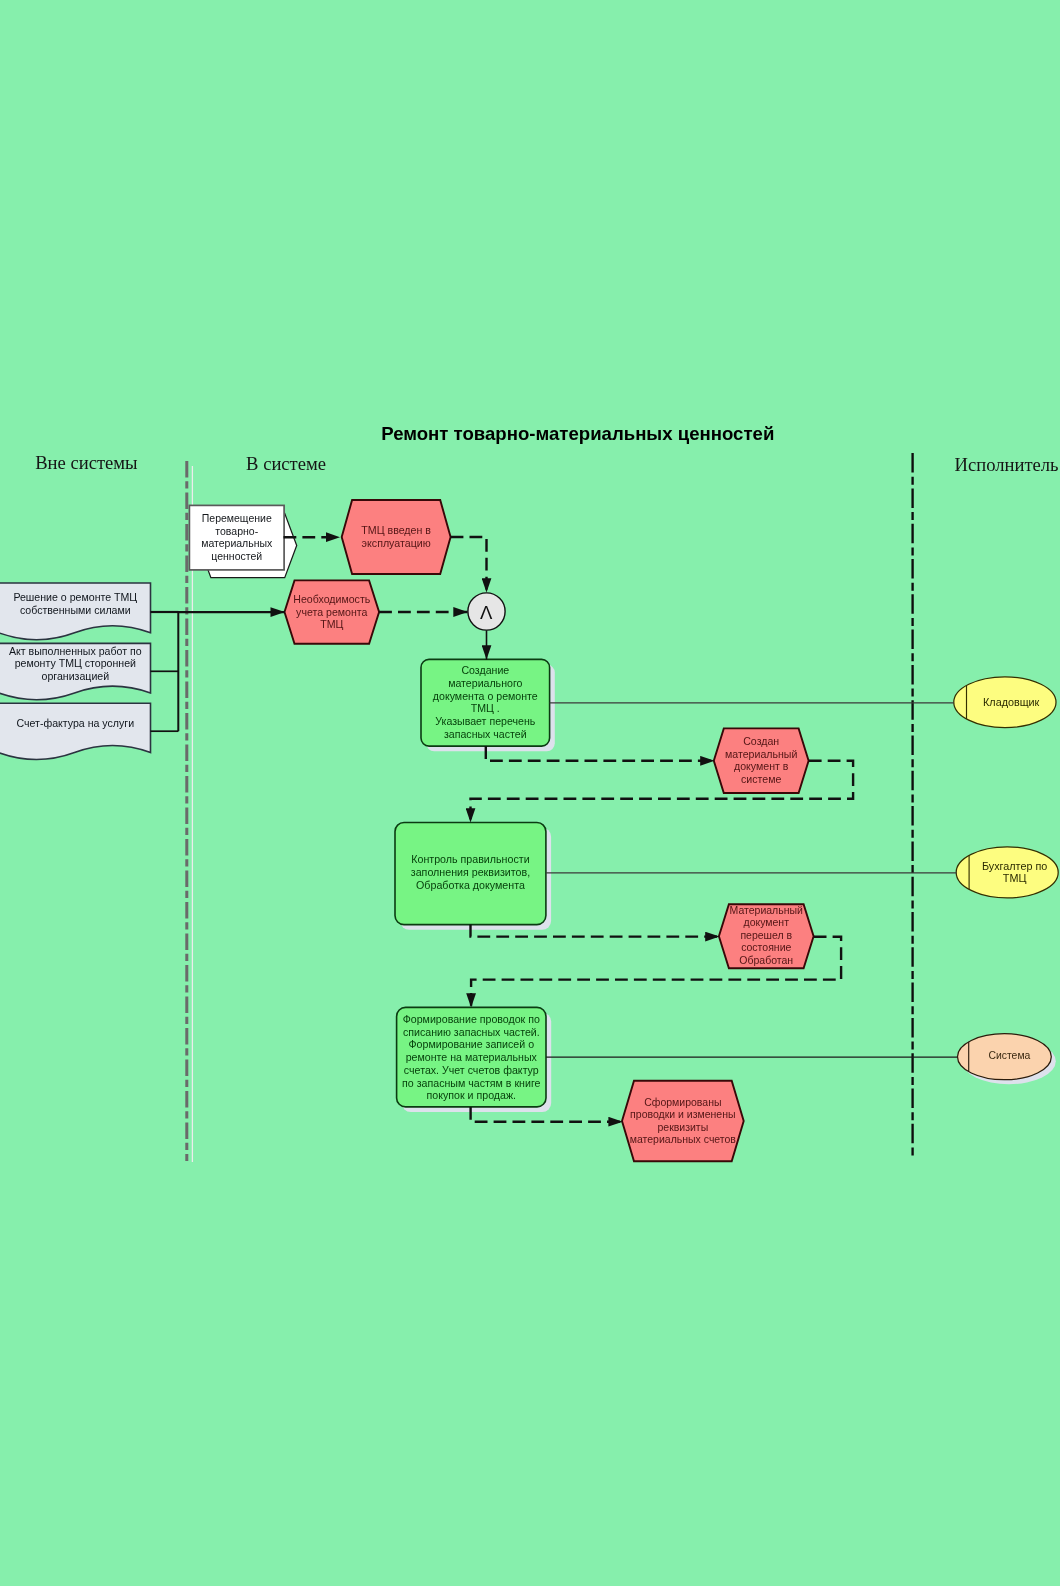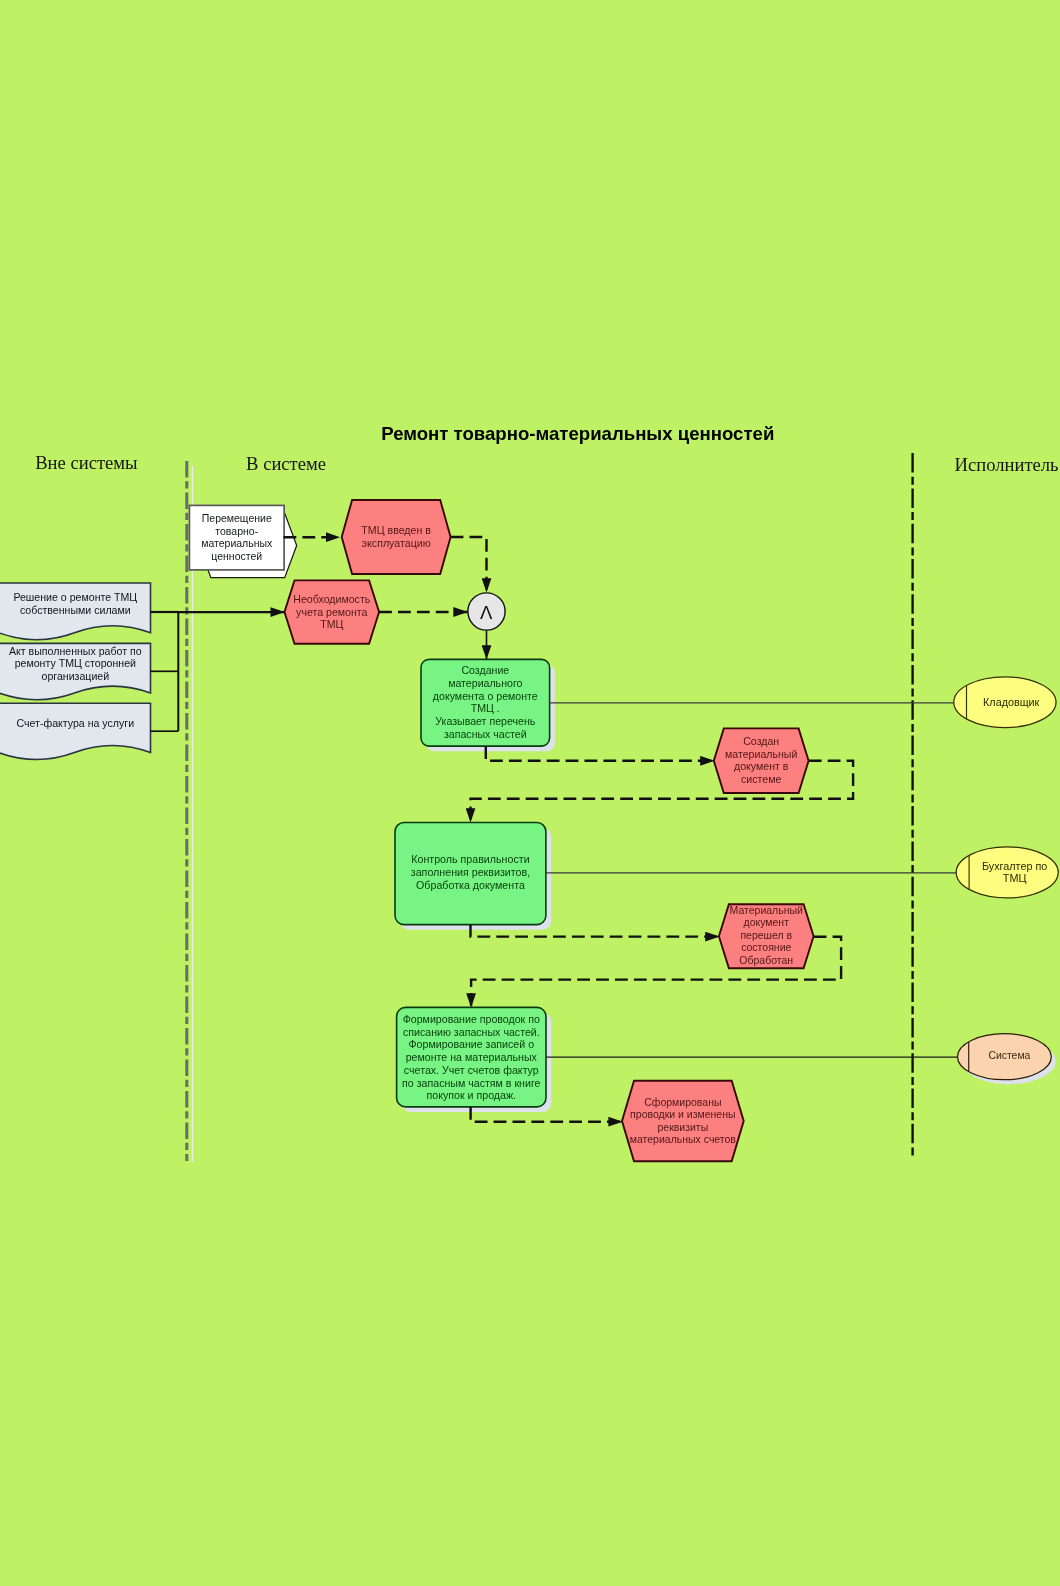--- a/index.html
+++ b/index.html
@@ -1,18 +1,18 @@
 <!DOCTYPE html>
 <html><head>
 <meta charset="utf-8">
 <title>Ремонт товарно-материальных ценностей</title>
 <style>
   html,body{margin:0;padding:0;background:#ffffff;}
   body{width:1060px;height:1586px;overflow:hidden;}
-  #stage{position:relative;width:1060px;height:1586px;background:#bef264;}
+  #stage{position:relative;width:1060px;height:1586px;background:#86efac;}
   svg#diagram{display:block;position:absolute;left:0;top:0;will-change:transform;}
   text{font-family:"Liberation Sans",sans-serif;-webkit-font-smoothing:antialiased;}
   text.serif{font-family:"Liberation Serif",serif;}
 </style>
 </head>
 <body>
 
 <div id="stage">
 <svg id="diagram" width="1060" height="1586" viewBox="0 0 1060 1586">
 <defs>

